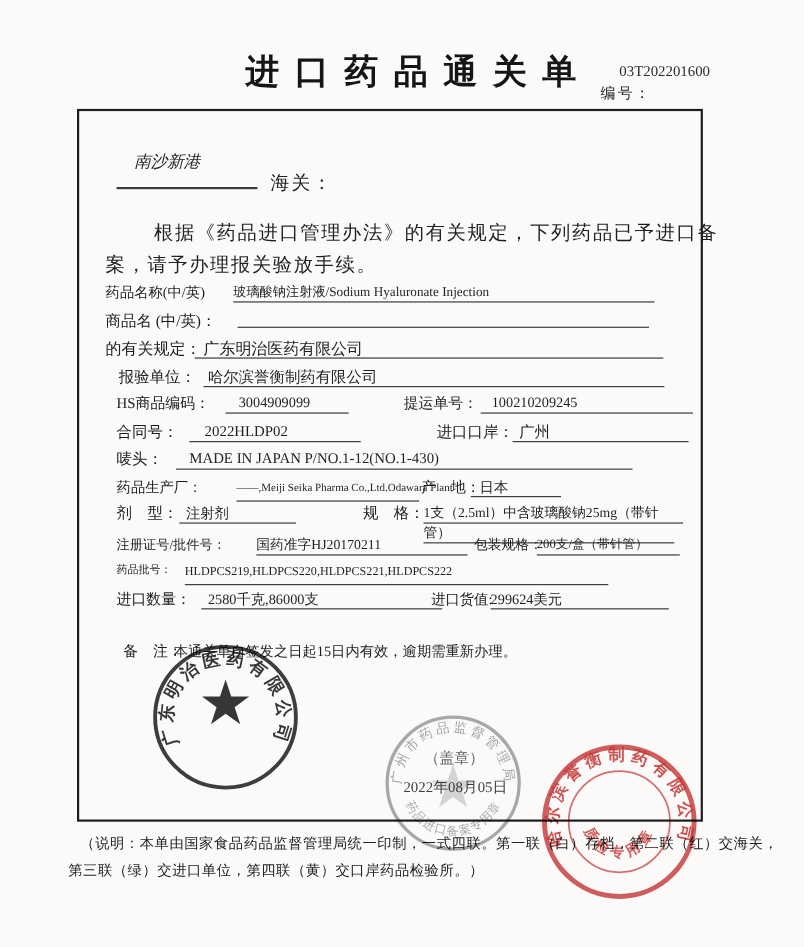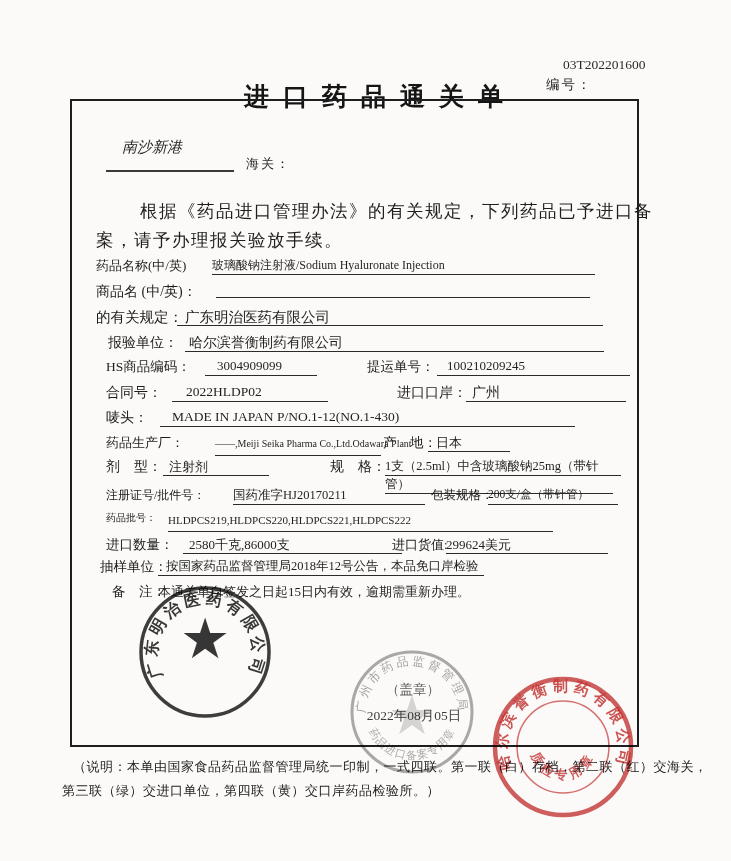--- a/index.html
+++ b/index.html
@@ -6,28 +6,28 @@
   body{background:#e9e9e9;}
   .page{
     position:relative;width:731px;height:861px;margin:0 auto;
     background:#fbfaf8;overflow:hidden;
     font-family:"Liberation Serif","DejaVu Serif",serif;
     color:#1f1f1f;
   }
   .abs{position:absolute;white-space:nowrap;}
   .title{
     left:0;top:44px;width:100%;text-align:center;padding-left:30px;box-sizing:border-box;
-    font-size:25px;font-weight:bold;letter-spacing:14px;color:#151515;margin-top:36px;
+    font-size:31px;font-weight:bold;letter-spacing:14px;color:#151515;
   }
   .serial-no{left:563px;top:57px;font-size:13.5px;color:#2a2a2a;}
   .serial-label{left:546px;top:76px;font-size:13.5px;letter-spacing:2px;}
   .doc-box{left:70px;top:99px;width:565px;height:644px;border:2px solid #1e1e1e;}
   .port-name{left:122px;top:138px;font-size:15px;font-style:italic;}
   .port-line{left:106px;top:153px;width:128px;height:17px;border-bottom:2px solid #3a3a3a;}
-  .customs{left:246px;top:155px;font-size:13px;letter-spacing:2px;}
+  .customs{left:246px;top:155px;font-size:17px;letter-spacing:2px;}
   .intro1{left:140px;top:199px;font-size:17.5px;letter-spacing:1.5px;}
   .intro2{left:96px;top:228px;font-size:17.5px;letter-spacing:1.5px;}
   .row span{position:absolute;top:0;white-space:nowrap;}
   .row{position:absolute;left:0;width:731px;height:20px;}
   .u{border-bottom:1.5px solid #2b2b2b;height:17px;display:inline-block;}
   .lbl{color:#1c1c1c;}
   .footer{font-size:13px;letter-spacing:0.5px;color:#222;}
   svg{position:absolute;mix-blend-mode:multiply;}
   svg text{font-family:"Liberation Serif","DejaVu Serif",serif;}
 </style>
@@ -116,24 +116,20 @@
     <span class="u" style="left:168px;width:385px;font-size:11px;padding-top:3px">HLDPCS219,HLDPCS220,HLDPCS221,HLDPCS222</span>
   </div>
 
   <div class="row" style="top:536px">
     <span class="lbl" style="left:106px;font-size:13.5px">进口数量：</span>
     <span class="u" style="left:183px;width:213px;font-size:13px;padding-left:6px">2580千克,86000支</span>
     <span class="lbl" style="left:392px;font-size:13px">进口货值:</span>
     <span class="u" style="left:446px;width:162px;font-size:13px">299624美元</span>
   </div>
 
-  <div class="row" style="top:558px">
-    <span class="lbl" style="left:100px;font-size:13.5px">抽样单位：</span>
-    <span class="u" style="left:158px;width:318px;font-size:12.5px;padding-left:8px">按国家药品监督管理局2018年12号公告，本品免口岸检验</span>
-  </div>
 
   <div class="row" style="top:583px">
     <span class="lbl" style="left:112px;font-size:13.5px">备　注：</span>
     <span style="left:158px;font-size:13px">本通关单自签发之日起15日内有效，逾期需重新办理。</span>
   </div>
 
   <div class="abs footer" style="left:73px;top:758px">（说明：本单由国家食品药品监督管理局统一印制，一式四联。第一联（白）存档，第二联（红）交海关，</div>
   <div class="abs footer" style="left:62px;top:782px">第三联（绿）交进口单位，第四联（黄）交口岸药品检验所。）</div>
 
   <svg width="160" height="160" viewBox="0 0 160 160" style="left:125px;top:572px">

